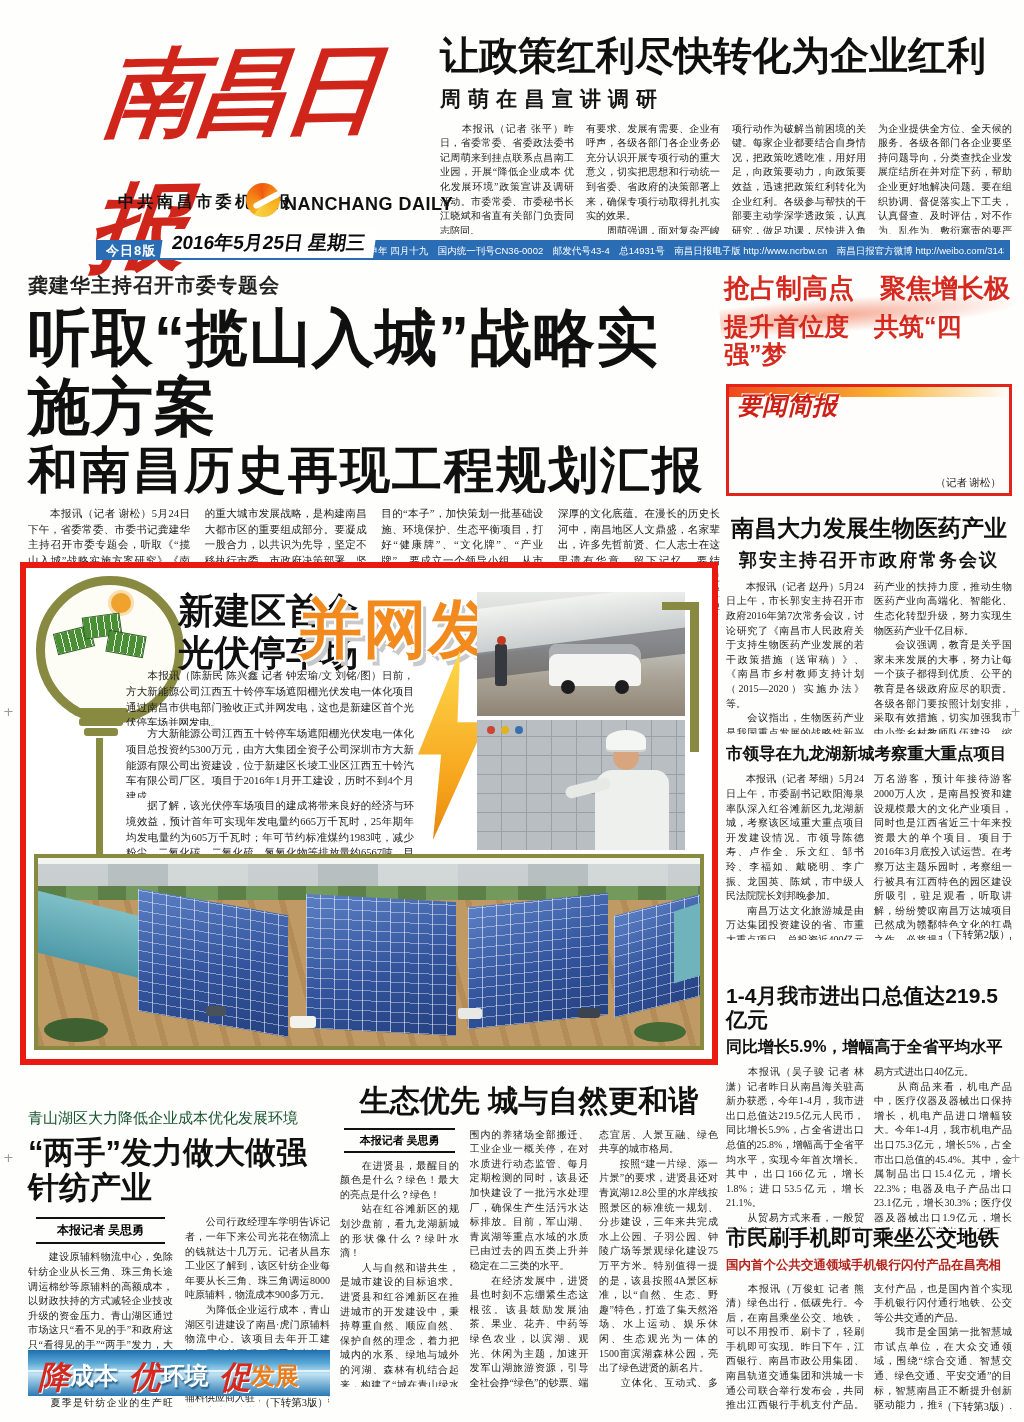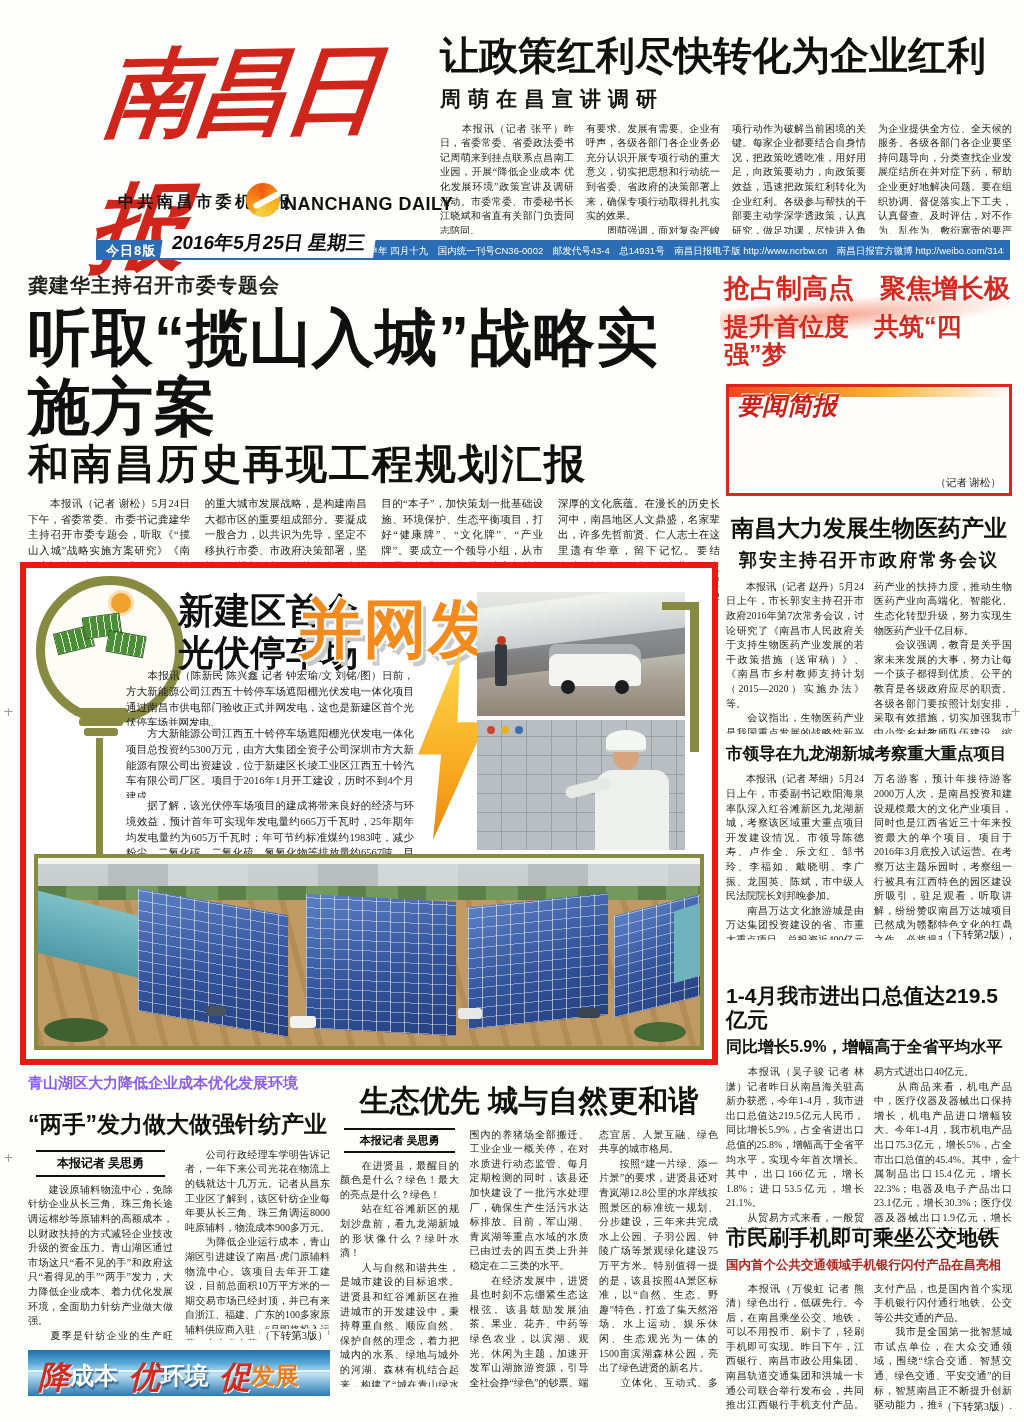--- a/index.html
+++ b/index.html
@@ -54,21 +54,21 @@
 　　周萌强调，面对复杂严峻的国内外发展环境和持续的经济下行压力，企业和政府必须心往一处想，劲往一处使，把开展好专</div>
       <div class="bt bt-sm col" style="width:134px;height:112px;">项行动作为破解当前困境的关键。每家企业都要结合自身情况，把政策吃透吃准，用好用足，向政策要动力，向政策要效益，迅速把政策红利转化为企业红利。各级参与帮扶的干部要主动学深学透政策，认真研究，做足功课，尽快进入角色，真正成为政策的宣讲者、推动者和落实者，并实施精准帮扶，主动做好对接工作，深入一线，尽心尽力，</div>
       <div class="bt bt-sm col" style="width:134px;height:112px;">为企业提供全方位、全天候的服务。各级各部门各企业要坚持问题导向，分类查找企业发展症结所在并对症下药，帮助企业更好地解决问题。要在组织协调、督促落实上下工夫，认真督查、及时评估，对不作为、乱作为、敷衍塞责的要严肃问责。
 　　当天，周萌一行还深入昌南工业园部分企业实地调研，了解企业发展状况及遇到的难题。</div>
     </div>
   </div>
 
   <div class="abs" style="left:28px;top:272px;width:692px;">
     <div style="font-size:20px;font-weight:600;color:#222;letter-spacing:1px;">龚建华主持召开市委专题会</div>
     <div class="hl" style="font-size:62px;letter-spacing:1px;margin-top:4px;">听取“揽山入城”战略实施方案</div>
-    <div class="hl" style="font-size:41px;letter-spacing:2px;">和南昌历史再现工程规划汇报</div>
+    <div class="hl" style="font-size:50px;letter-spacing:2px;">和南昌历史再现工程规划汇报</div>
     <div class="cols" style="margin-top:8px;">
       <div class="bt col" style="width:162px;height:116px;">　　本报讯（记者 谢松）5月24日下午，省委常委、市委书记龚建华主持召开市委专题会，听取《“揽山入城”战略实施方案研究》《南昌市旧城历史文化再现工程——认识南昌（一期特色路名）》汇报。市领导郭安、欧阳海泉、蔡社宝、周关、刘建洋、江晓斌、姚燕平、张艳水、宋铀出席会议。
 　　会议指出，“揽山入城”是市委“十三五”规划建议和市“十三五”规划纲要确定</div>
       <div class="bt col" style="width:162px;height:116px;">的重大城市发展战略，是构建南昌大都市区的重要组成部分。要凝成一股合力，以共识为先导，坚定不移执行市委、市政府决策部署，坚持做到规划引领、保护优先、统筹配合、协同推进。要做好三类“本子”：做好规划的“本子”，制定“1+N”规划，把描绘的蓝图确定下来；做好法律的“本子”，以限制性、禁止性规定，加大梅岭山体的保护力度，并加强督促检查；做好项</div>
       <div class="bt col" style="width:162px;height:116px;">目的“本子”，加快策划一批基础设施、环境保护、生态平衡项目，打好“健康牌”、“文化牌”、“产业牌”。要成立一个领导小组，从市级层面加强组织领导，建立相关机制，明确各方责任，统筹推进实施，努力建设“揽山入城、拥江揽湖、山水辉映、天人合一”的美丽南昌。
 　　会议强调，南昌是国家历史文化名城、天下英雄城，具有悠远的历史积淀和</div>
       <div class="bt col" style="width:162px;height:116px;">深厚的文化底蕴。在漫长的历史长河中，南昌地区人文鼎盛，名家辈出，许多先哲前贤、仁人志士在这里遗有华章，留下记忆。要结合“旧城复兴”，以历史街巷、历史遗迹为载体，通过环境整治、设置文化广场和环境小品、标示铭牌等，挖掘历史渊源，再现旧城风貌，提升品质内涵，让市民在日常生活中受到文化的熏陶，让城市在现代化进程中留住历史的记忆。</div>
     </div>
   </div>
 
@@ -198,22 +198,22 @@
       <div class="abs" style="left:252px;top:158px;width:26px;height:12px;background:#f2f3ef;border-radius:3px;"></div>
       <div class="abs" style="left:420px;top:150px;width:24px;height:11px;background:#e8e9e5;border-radius:3px;"></div>
       <div class="abs" style="left:540px;top:150px;width:22px;height:10px;background:#3c4350;border-radius:3px;"></div>
       <div class="abs" style="left:168px;top:148px;width:20px;height:10px;background:#49515c;border-radius:3px;"></div>
       <div class="abs" style="left:6px;top:160px;width:64px;height:24px;border-radius:50%;background:#3f6132;"></div>
       <div class="abs" style="left:596px;top:164px;width:52px;height:20px;border-radius:50%;background:#456a36;"></div>
     </div>
   </div>
 
   <div class="abs" style="left:28px;top:1074px;width:302px;">
-    <div style="font-size:15px;font-weight:700;color:#8b5cf6;">青山湖区大力降低企业成本优化发展环境</div>
-    <div class="hl" style="font-size:23px;margin-top:19px;">“两手”发力做大做强针纺产业</div>
+    <div style="font-size:15px;font-weight:400;color:#14532d;margin-top:35px;">青山湖区大力降低企业成本优化发展环境</div>
+    <div class="hl" style="font-size:31px;margin-top:8px;">“两手”发力做大做强针纺产业</div>
     <div class="cols" style="margin-top:10px;position:relative;">
       <div class="col" style="width:145px;">
         <div class="bylinebox">本报记者 吴思勇</div>
         <div class="bt bt-sm" style="height:158px;">　　建设原辅料物流中心，免除针纺企业从长三角、珠三角长途调运棉纱等原辅料的高额成本，以财政扶持的方式减轻企业技改升级的资金压力。青山湖区通过市场这只“看不见的手”和政府这只“看得见的手”“两手”发力，大力降低企业成本、着力优化发展环境，全面助力针纺产业做大做强。
 　　夏季是针纺企业的生产旺季。昌东工业区万斯服饰有限公司每个月的衬衫生产量在15万件以上。可由于本地没有高端棉纱生产企业，公司所用棉纱都要从广东调运，一批棉纱从“下单”到卸货，少则三两天，多则一星期。</div>
       </div>
       <div class="bt bt-sm col" style="width:145px;height:192px;">　　公司行政经理车学明告诉记者，一年下来公司光花在物流上的钱就达十几万元。记者从昌东工业区了解到，该区针纺企业每年要从长三角、珠三角调运8000吨原辅料，物流成本900多万元。
 　　为降低企业运行成本，青山湖区引进建设了南昌·虎门原辅料物流中心。该项目去年开工建设，目前总面积10万平方米的一期交易市场已经封顶，并已有来自浙江、福建、广东的100多家原辅料供应商入驻，6月即将投入运营。广东省东莞虎门充达投资有限公司执行董事包毅表示，市场建成后，大到成吨的棉线，小到一个纽扣，本地企业都可以在这里买到。</div>
       <div class="credit abs" style="right:2px;bottom:-2px;background:#fefefc;">（下转第3版）</div>
     </div>

